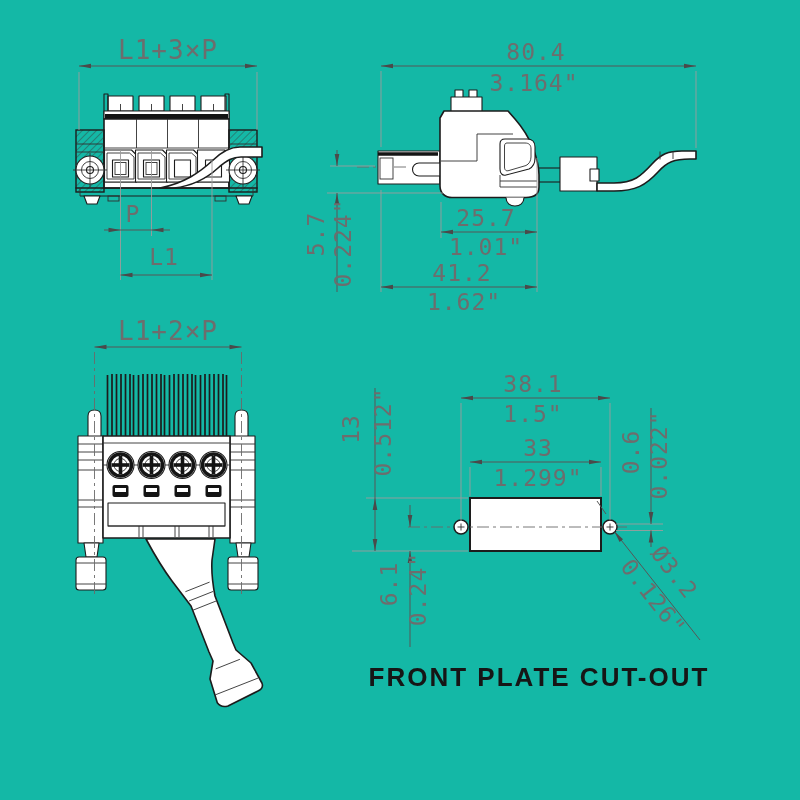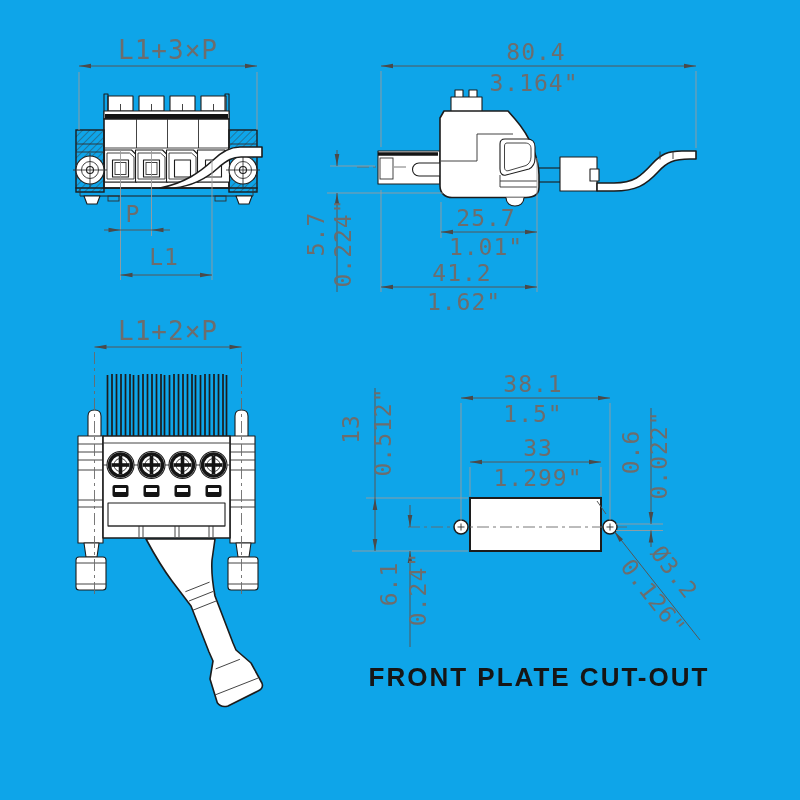--- a/index.html
+++ b/index.html
@@ -1,16 +1,16 @@
 <!DOCTYPE html>
 <html><head>
 <meta charset="utf-8">
 <style>
   html,body{margin:0;padding:0;background:#fff;}
-  #stage{position:relative;width:800px;height:800px;background:#0ea5e9;overflow:hidden;
+  #stage{position:relative;width:800px;height:800px;background:#14b8a6;overflow:hidden;
          font-family:"DejaVu Sans Mono", monospace;}
   svg{position:absolute;left:0;top:0;}
   .ol   {fill:none;stroke:#1c1c1c;stroke-width:1.6;stroke-linejoin:round;stroke-linecap:round;}
   .olm  {fill:none;stroke:#1c1c1c;stroke-width:1.1;stroke-linejoin:round;}
   .thin {fill:none;stroke:#2f2f2f;stroke-width:0.9;}
   .wfill{fill:#ffffff;}
   .dark {fill:#141414;stroke:none;}
   .dim  {fill:none;stroke:#565656;stroke-width:1;}
   .ext  {fill:none;stroke:#9c9c9c;stroke-width:0.9;}
   .cl   {fill:none;stroke:#6a6a6a;stroke-width:0.9;stroke-dasharray:12 4 3 4;}

